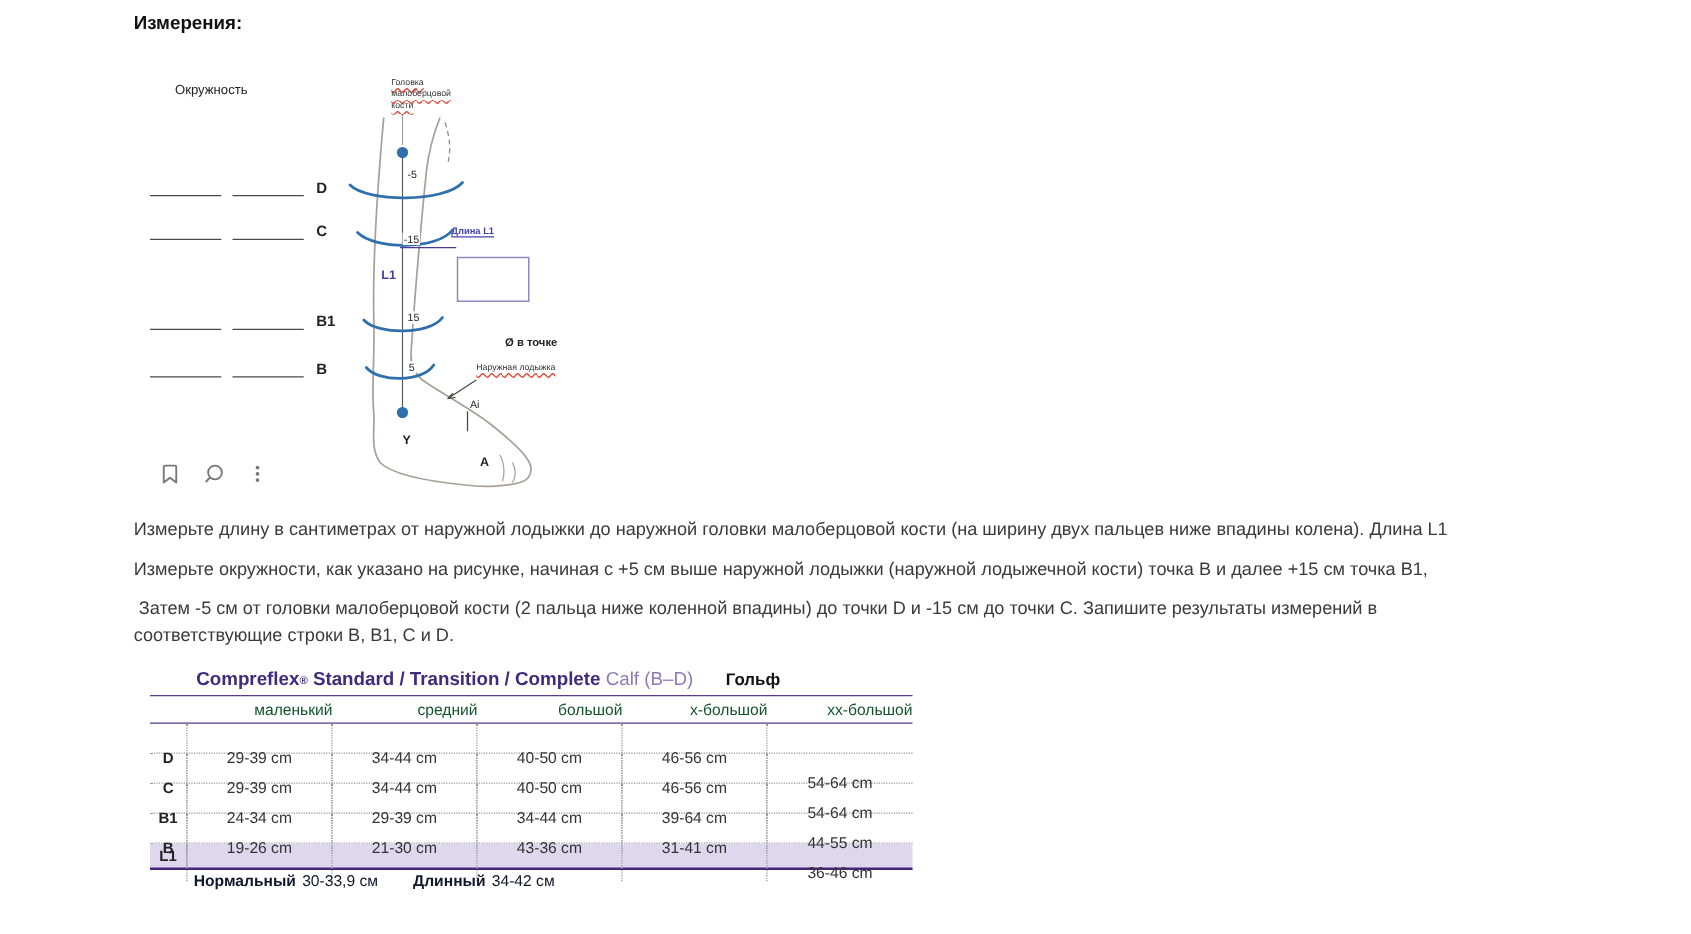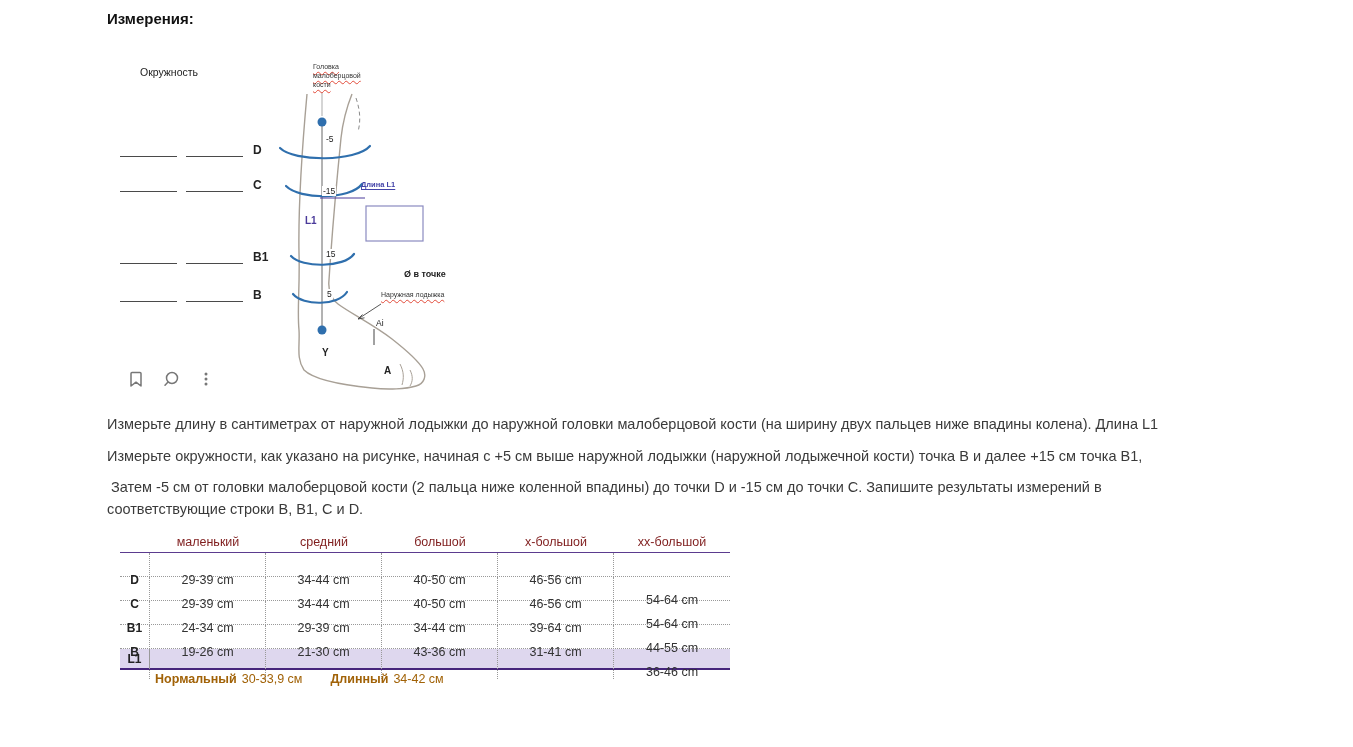--- a/index.html
+++ b/index.html
@@ -44,28 +44,28 @@
 
   
   .size-table { position:absolute; left:120px; top:531px; width:610px; font-size:12.5px; }
   .t-title { height:26px; display:flex; align-items:center; padding-left:37px; border-bottom:1.5px solid #5b3b8f; }
   .t-title .brand { font-size:15px; font-weight:bold; color:#3f2a7e; }
   .t-title sup { font-size:9px; font-weight:bold; color:#3f2a7e; }
   .t-title .tmain { font-size:15px; font-weight:bold; color:#3f2a7e; white-space:pre; }
   .t-title .tvariant { font-size:15px; color:#8b7ab8; white-space:pre; }
   .t-title .tright { font-size:13.5px; font-weight:bold; color:#111; margin-left:26px; }
   .t-head { display:grid; grid-template-columns:30px repeat(5,116px); height:22px; align-items:center; border-bottom:1.5px solid #5b3b8f; }
-  .t-head div { text-align:center; color:#7f1d1d; }
+  .t-head div { text-align:right; color:#14532d; }
   .t-row { display:grid; grid-template-columns:30px repeat(5,116px); height:24px; align-items:center; border-bottom:1px dotted #999; }
   .t-label { font-weight:bold; font-size:12px; text-align:center; border-right:1px dotted #999; height:100%; display:flex; align-items:center; justify-content:center; }
   .t-cell { text-align:right; border-right:1px dotted #999; height:100%; display:flex; align-items:center; justify-content:center; color:#333; }
   .t-cell:last-child { border-right:none;margin-top:40px; }
   .l1-row { display:flex; height:21px; align-items:center; background:#ded7ee; border-bottom:2.5px solid #46257c; }
   .l1-label { width:30px; font-weight:bold; font-size:12px; text-align:center; border-right:1px dotted #999; height:100%; display:flex; align-items:center; justify-content:center; }
-  .l1-content { display:flex; align-items:center; padding-left:5px; color:#a16207;margin-top:40px; }
+  .l1-content { display:flex; align-items:center; padding-left:5px; color:#0f172a;margin-top:40px; }
   .l1-content .bold { font-weight:bold; }
   .l1-content .val { margin-left:5px; }
   .l1-content .gap { width:28px; }
 </style>
 </head>
 <body>
 
 <div class="doc-heading">Измерения:</div>
 
 <div class="diagram">
@@ -162,20 +162,27 @@
       <circle cx="9" cy="14" r="1.5" fill="#777"></circle>
     </svg>
   </button>
 </div>
 
 <p class="para para-1">Измерьте длину в сантиметрах от наружной лодыжки до наружной головки малоберцовой кости (на ширину двух пальцев ниже впадины колена). Длина L1</p>
 <p class="para para-2">Измерьте окружности, как указано на рисунке, начиная с +5 см выше наружной лодыжки (наружной лодыжечной кости) точка B и далее +15 см точка B1,</p>
 <p class="para para-3"> Затем -5 см от головки малоберцовой кости (2 пальца ниже коленной впадины) до точки D и -15 см до точки C. Запишите результаты измерений в соответствующие строки B, B1, C и D.</p>
 
 <div class="size-table">
+  <div class="t-title">
+    <span class="brand">Compreflex</span>
+      <sup>®</sup>
+      <span class="tmain"> Standard / Transition / Complete</span>
+      <span class="tvariant"> Calf (B–D)</span>
+    <span class="tright">Гольф</span>
+  </div>
 
   <div class="t-head">
     <div></div>
     <div>маленький</div>
     <div>средний</div>
     <div>большой</div>
     <div>х-большой</div>
     <div>хх-большой</div>
   </div>
 

